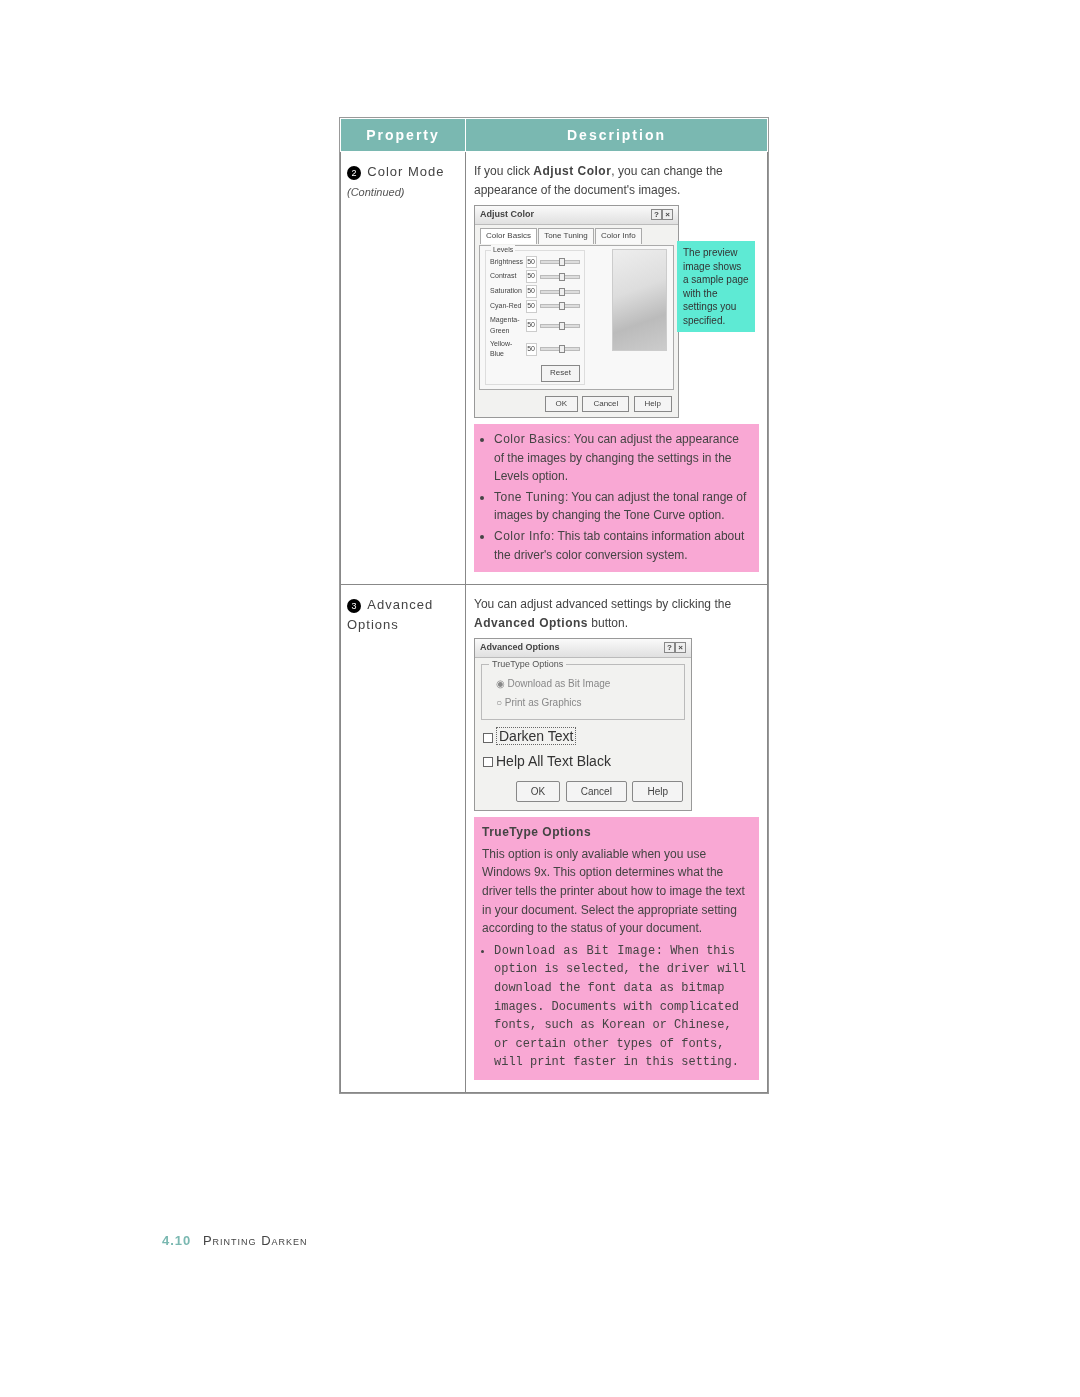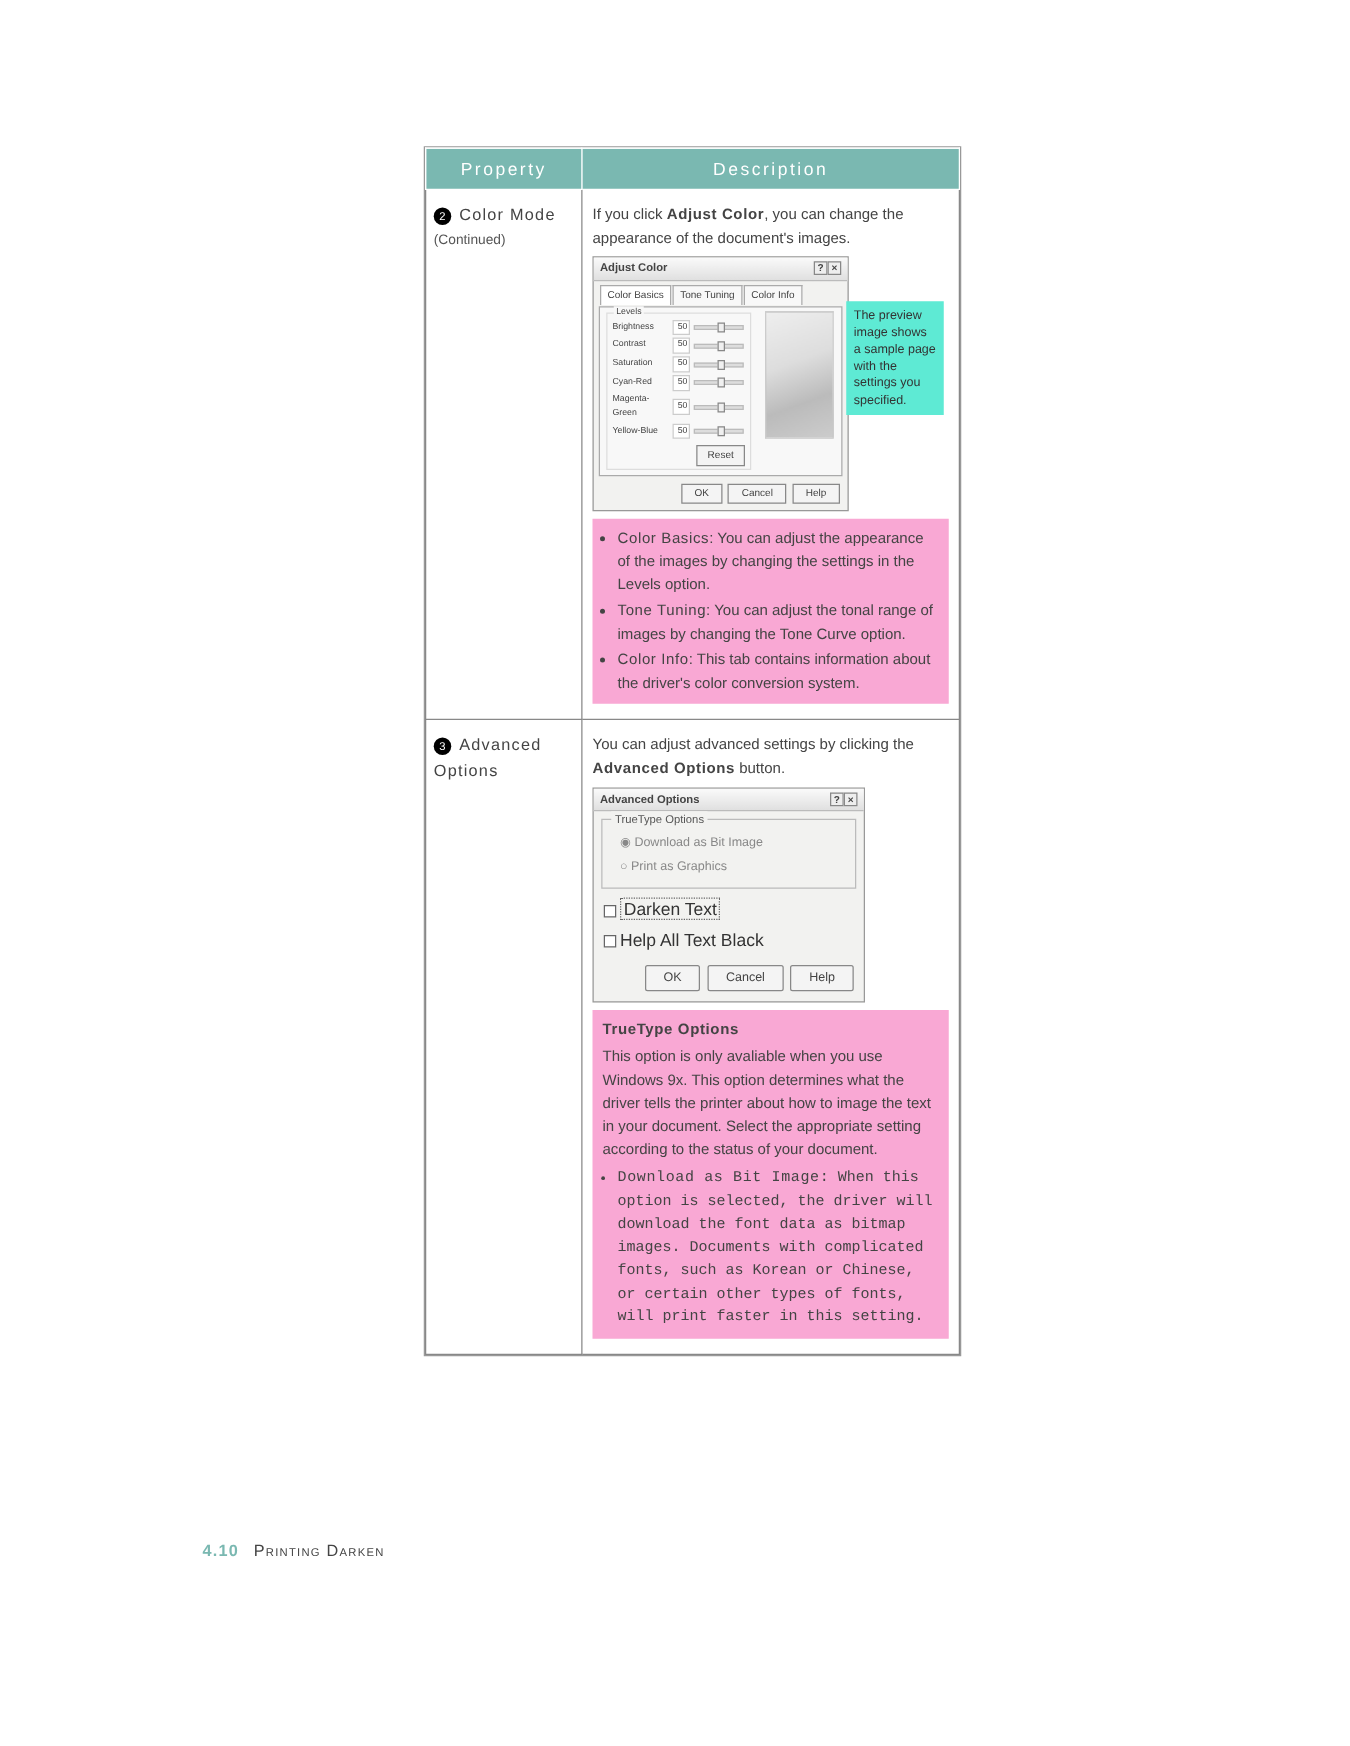--- a/index.html
+++ b/index.html
@@ -16,21 +16,21 @@
     left: 339px;
     top: 117px;
     width: 430px;
     border: 1px solid #999;
     border-collapse: collapse;
   }
   .tbl { width: 100%; border-collapse: collapse; }
   .tbl th {
     background: #7ab8b1;
     color: #fff;
-    font-weight: normal;
+    font-weight: bold;
     font-size: 14px;
     letter-spacing: 2px;
     padding: 8px 6px;
     border: 1px solid #fff;
     text-align: center;
   }
   .tbl th.col1 { width: 125px; }
   .tbl td {
     border: 1px solid #888;
     vertical-align: top;
@@ -46,21 +46,21 @@
     border-radius: 50%;
     background: #000;
     color: #fff;
     font-size: 9px;
     text-align: center;
     line-height: 14px;
     vertical-align: middle;
     margin-right: 3px;
   }
   .prop-label { font-size: 13px; letter-spacing: 1px; color: #444; }
-  .continued { font-size: 11px; color: #555; display: block; margin-top: 2px; }
+  .continued { font-style: italic; font-size: 11px; color: #555; display: block; margin-top: 2px; }
   .desc-text { margin-bottom: 6px; }
   .bold { font-weight: 600; letter-spacing: .5px; }
   .hilite {
     background: #f9a8d4;
     padding: 6px 8px;
     margin-top: 6px;
     font-size: 12px;
     line-height: 1.55;
   }
   .hilite ul { padding-left: 12px; }
@@ -85,21 +85,21 @@
     align-items: center;
     font-size: 9px;
   }
   .dlg-ttl .winbtns span {
     display: inline-block; width: 11px; height: 11px; border: 1px solid #888; background: #eee; margin-left: 0px; font-size: 8px; text-align: center; line-height: 10px;
   }
   .tabs { padding: 3px 5px 1px 5px; }
   .tab { display: inline-block; border: 1px solid #aaa; border-bottom: none; padding: 1px 5px; background: #f8f8f8; margin-right: -1px; }
   .tab.active { background: #fff; }
   .tab-body { border: 1px solid #aaa; margin: 0 4px 3px 4px; background: #f8f8f8; padding: 4px 5px; position: relative; }
-  .levels-box { border: 1px solid #ddd; padding: 3px 4px 2px 4px; position: relative; width: 116px;}
+  .levels-box { border: 1px solid #ddd; padding: 3px 4px 2px 4px; position: relative; width: 100px;}
   .levels-label { position: absolute; top: -6px; left: 5px; background: #f8f8f8; padding: 0 2px; font-size: 7px;}
   .slrow { display: flex; align-items: center; gap: 3px; margin: 2px 0; font-size: 7px; }
   .slrow .lbl { width: 45px; }
   .slrow .val { width: 14px; border: 1px solid #ccc; background: #fff; text-align: right; padding-right: 1px; }
   .slrow .track { flex: 0 0 40px; height: 4px; background: #ddd; border: 1px solid #bbb; position: relative; }
   .slrow .thumb { position: absolute; left: 48%; top: -3px; width: 6px; height: 8px; background: #f0f0f0; border: 1px solid #888; }
   .reset-btn { display: inline-block; border: 1px solid #888; padding: 1px 8px; background: #f4f4f4; font-size: 8px; float: right; margin-top: 3px;}
   .preview {
     position: absolute; right: 6px; top: 3px; width: 55px; height: 102px; border: 1px solid #ccc;
     background: linear-gradient(160deg,#eee 0%,#ddd 40%,#bbb 70%,#ccc 100%);

